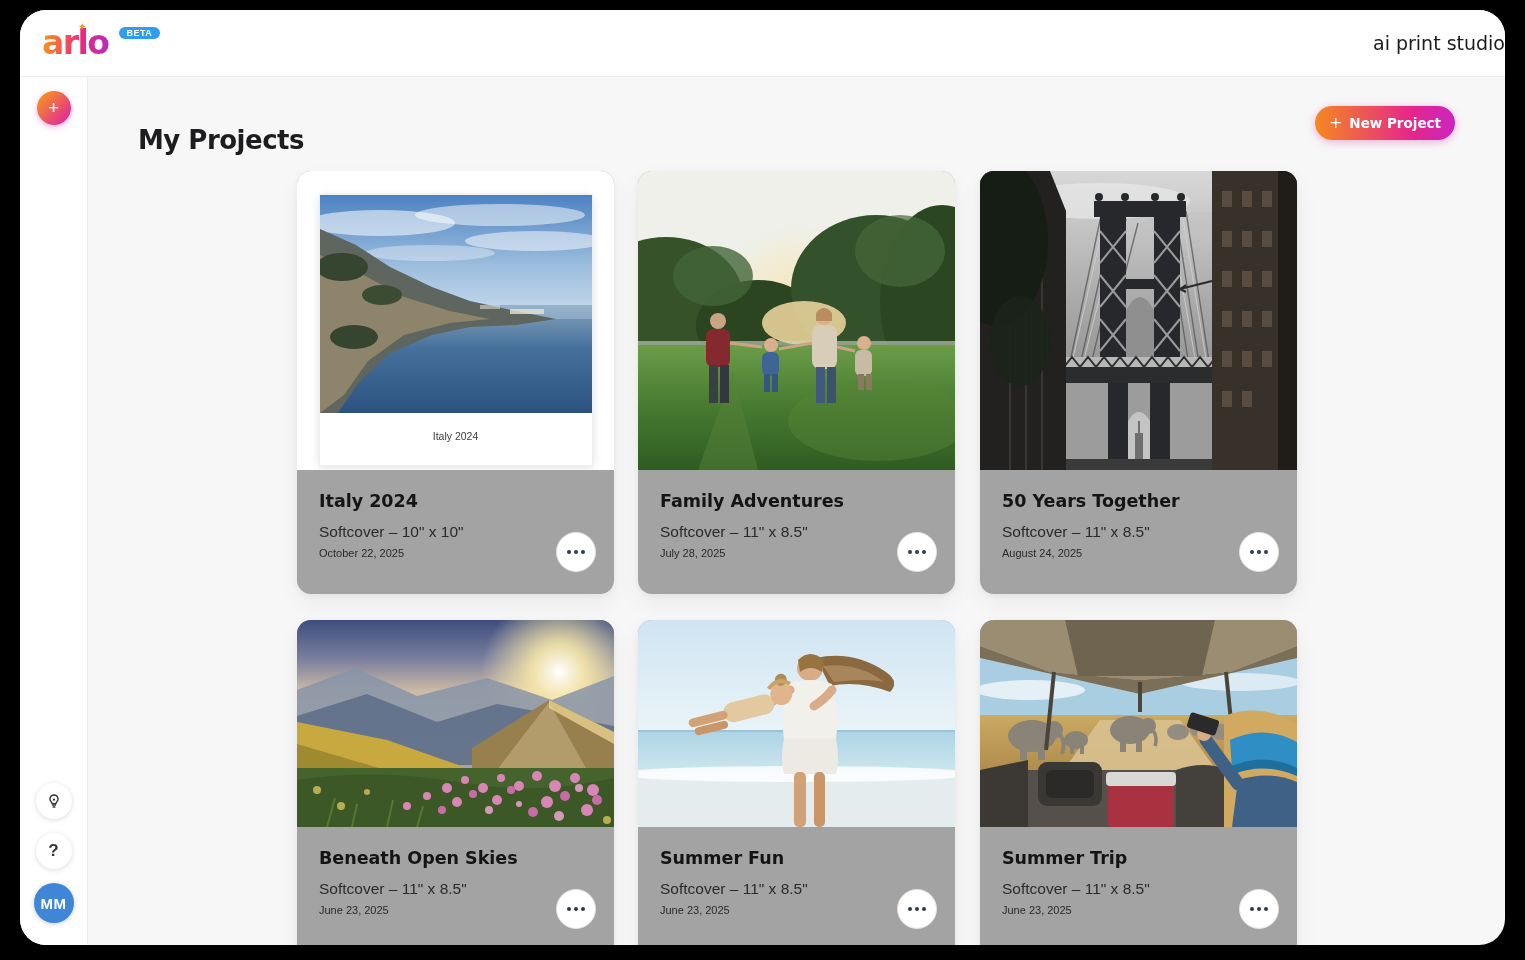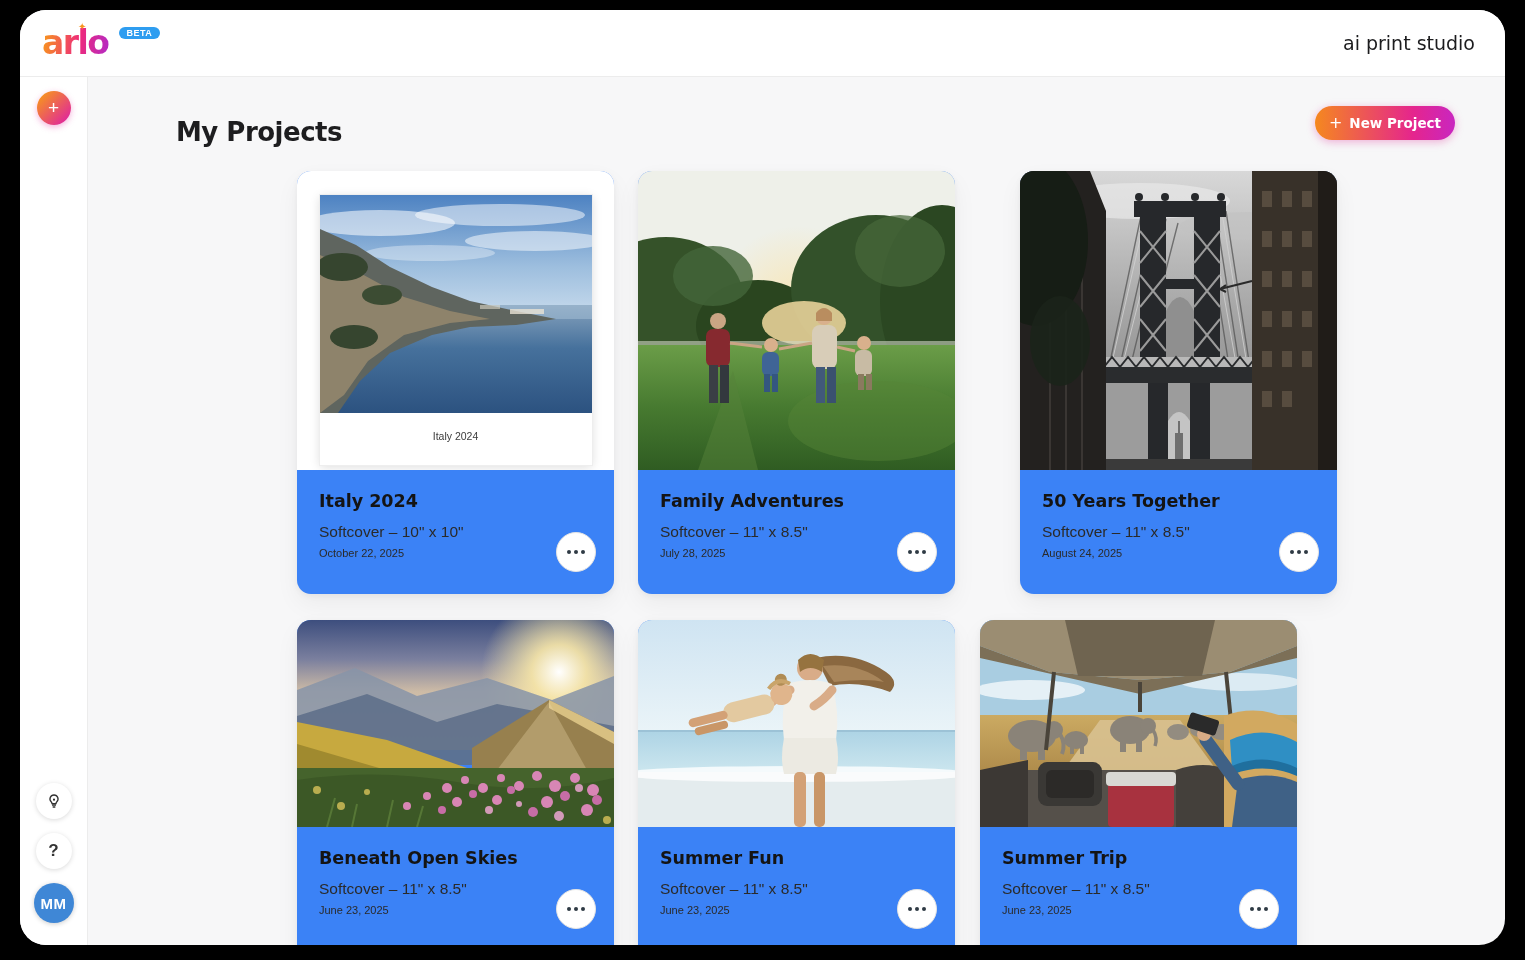--- a/index.html
+++ b/index.html
@@ -12,55 +12,55 @@
   .topbar { position:absolute; left:0; top:0; right:0; height:67px; background:#fff;
             border-bottom:1px solid #ececec; display:flex; align-items:center; z-index:5; }
   .logo-wrap { position:relative; margin-left:22px; display:flex; align-items:flex-start; }
   .logo-text { font-family:"DejaVu Sans", sans-serif; font-weight:700; font-size:33px; line-height:36px;
                letter-spacing:-1.5px;
                background:linear-gradient(100deg,#f7941e 5%,#ee2a7b 55%,#b02ac9 100%);
                -webkit-background-clip:text; background-clip:text; color:transparent; }
   .logo-spark { position:absolute; left:36px; top:-4px; font-size:10px; color:#f7941e; }
   .beta-badge { margin:2px 0 0 10px; background:#2e9df0; color:#fff; font-size:9px; font-weight:700;
                 letter-spacing:.5px; padding:1px 8px; border-radius:7px; }
-  .studio-label { margin-left:auto; margin-right:30px; font-size:19px; color:#1c1c1e;
+  .studio-label { margin-left:auto; font-size:19px; color:#1c1c1e;
                   font-family:"DejaVu Sans", sans-serif; }
 
   
   .sidebar { position:absolute; left:0; top:67px; bottom:0; width:68px; background:#fff;
              border-right:1px solid #ececec; display:flex; flex-direction:column; align-items:center; z-index:4; }
   .plus-btn { margin-top:14px; width:34px; height:34px; border-radius:50%;
               background:linear-gradient(135deg,#f7941e 10%,#e0269c 90%);
               color:#fff; font-size:19px; line-height:33px; text-align:center; cursor:pointer;
               box-shadow:0 2px 6px rgba(224,38,156,.35); }
   .sidebar-bottom { margin-top:auto; display:flex; flex-direction:column; align-items:center;
                     gap:14px; padding-bottom:22px; }
   .round-icon { width:36px; height:36px; border-radius:50%; background:#fff;
                 box-shadow:0 1px 5px rgba(0,0,0,.15); display:flex; align-items:center;
                 justify-content:center; color:#333; font-size:17px; font-weight:700; cursor:pointer; }
   .avatar { width:40px; height:40px; border-radius:50%; background:#3f87d6; color:#ffffff;
             display:flex; align-items:center; justify-content:center; font-size:15px;
             font-weight:700; letter-spacing:.5px; cursor:pointer; box-shadow:0 1px 5px rgba(0,0,0,.2); }
 
   
   .content { position:absolute; left:68px; top:67px; right:0; bottom:0; overflow:hidden; }
-  .page-title { position:absolute; left:50px; top:40px; font-family:"DejaVu Sans", sans-serif;
-                font-size:26px; font-weight:800; letter-spacing:-.5px; color:#1d1d1f;margin-left:38px; }
+  .page-title { position:absolute; left:50px; top:48px; font-family:"DejaVu Sans", sans-serif;
+                font-size:26px; font-weight:800; letter-spacing:-.5px; color:#1d1d1f; }
   .new-project-btn { position:absolute; left:1227px; top:29px; width:140px; height:34px;
                      border-radius:17px; border:none; cursor:pointer;
                      background:linear-gradient(90deg,#f5881f 0%,#e5258d 70%,#c926c0 100%);
                      color:#fff; font-size:13.5px; font-weight:700; display:flex;
                      align-items:center; justify-content:center; gap:7px;
                      font-family:"DejaVu Sans", sans-serif; box-shadow:0 2px 8px rgba(222,37,150,.35); }
   .new-project-btn .plus { font-weight:400; font-size:16px; margin-top:-1px; }
 
   
-  .card { position:absolute; width:317px; height:423px; background:#3b82f6; border-radius:14px;
+  .card { position:absolute; width:317px; height:423px; background:#a3a3a3; border-radius:14px;
           box-shadow:0 10px 24px rgba(0,0,0,.05), 0 2px 6px rgba(0,0,0,.05); cursor:pointer; }
-  .c1 { left:209px; top:94px; }  .c2 { left:550px; top:94px; }  .c3 { left:892px; top:94px;margin-left:40px; }
+  .c1 { left:209px; top:94px; }  .c2 { left:550px; top:94px; }  .c3 { left:892px; top:94px; }
   .c4 { left:209px; top:543px; } .c5 { left:550px; top:543px; } .c6 { left:892px; top:543px; }
 
   .thumb { width:317px; border-radius:14px 14px 0 0; overflow:hidden; position:relative; }
   .thumb.tall { height:299px; } .thumb.short { height:207px; }
   .thumb svg { display:block; width:100%; height:100%; }
   .thumb.whitebg { background:#fff; }
 
   .book { width:272px; height:270px; margin:24px auto 0; background:#fff;
           box-shadow:0 0 0 1px #eee, 0 2px 10px rgba(0,0,0,.14); }
   .book svg { display:block; width:272px; height:218px; }

